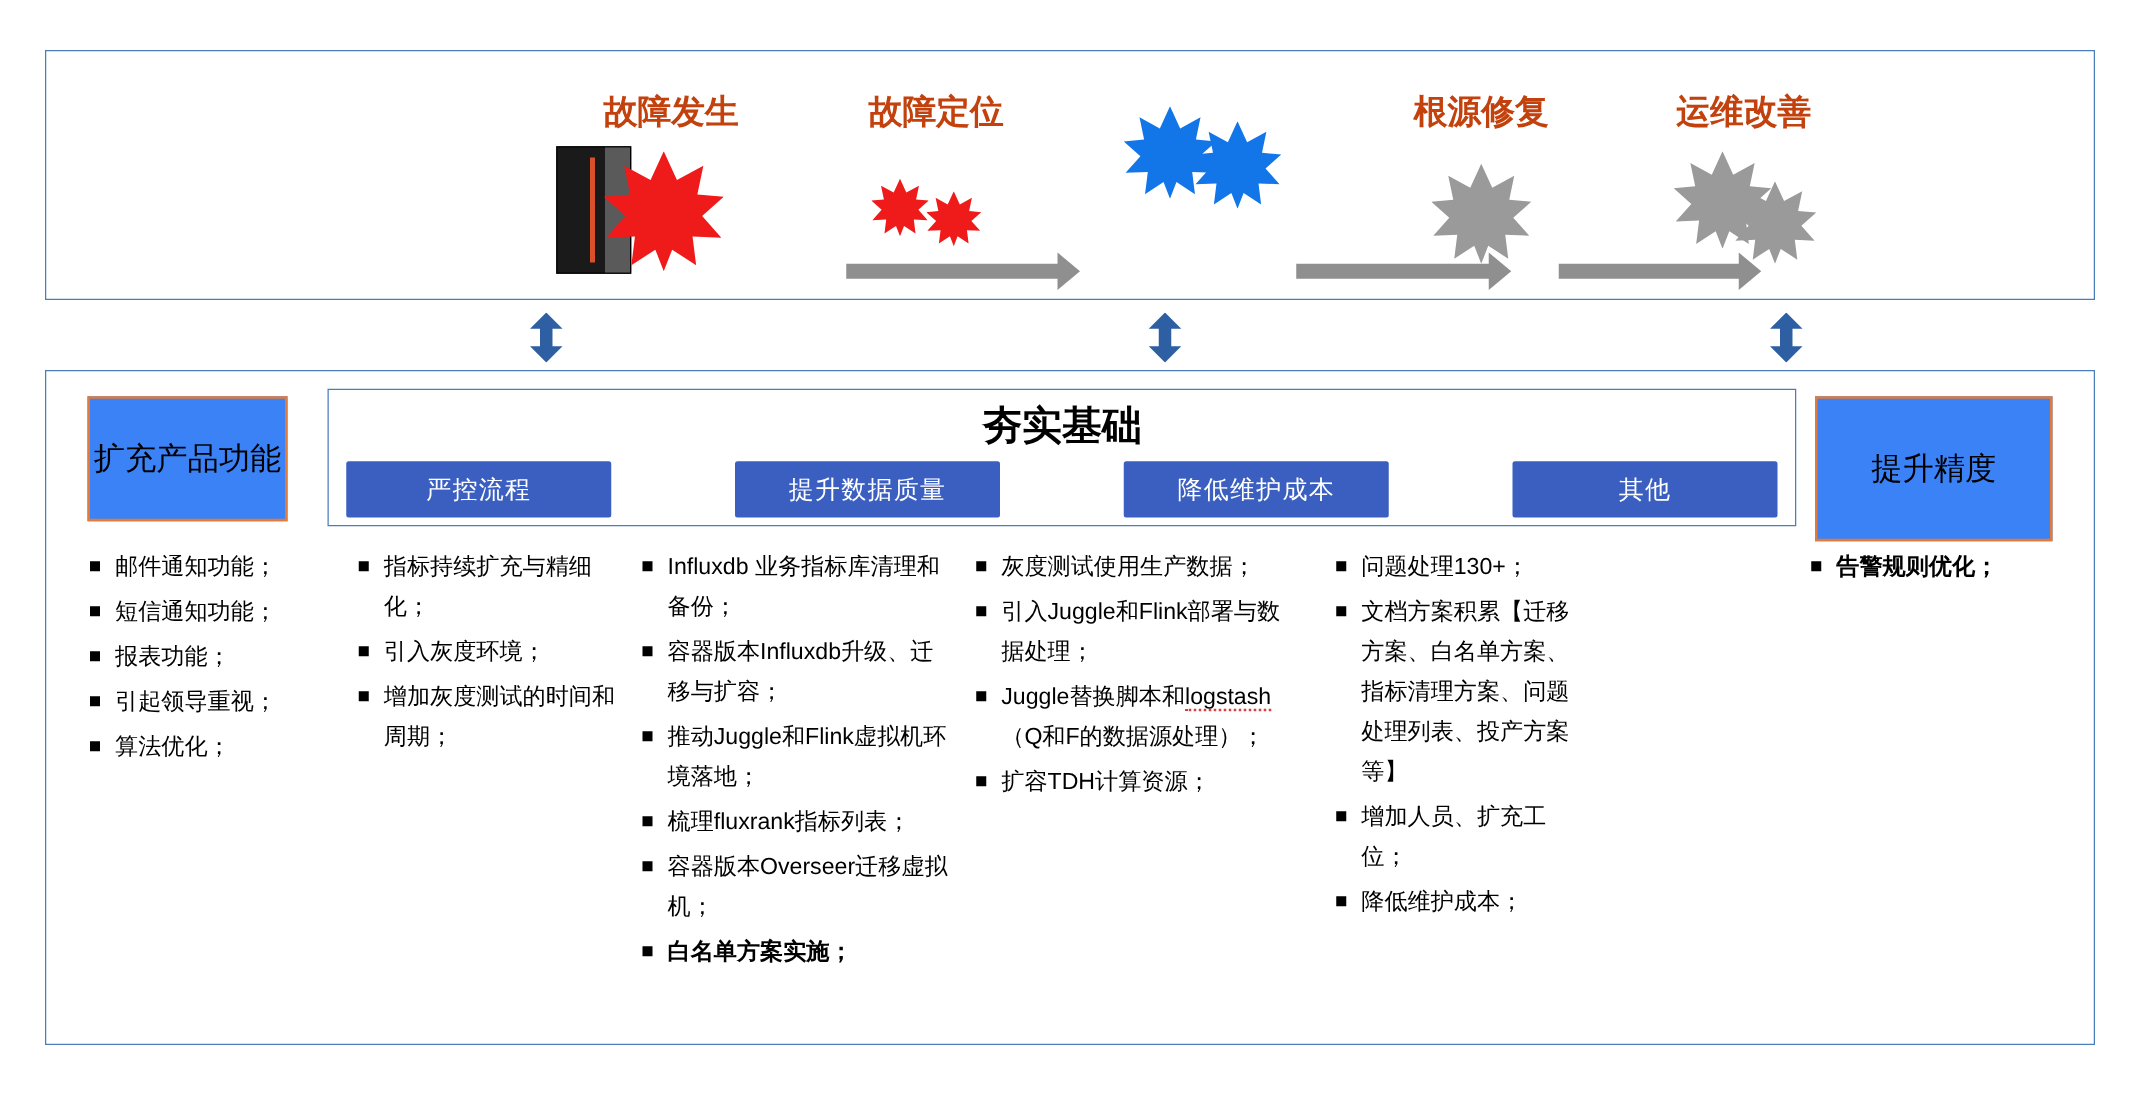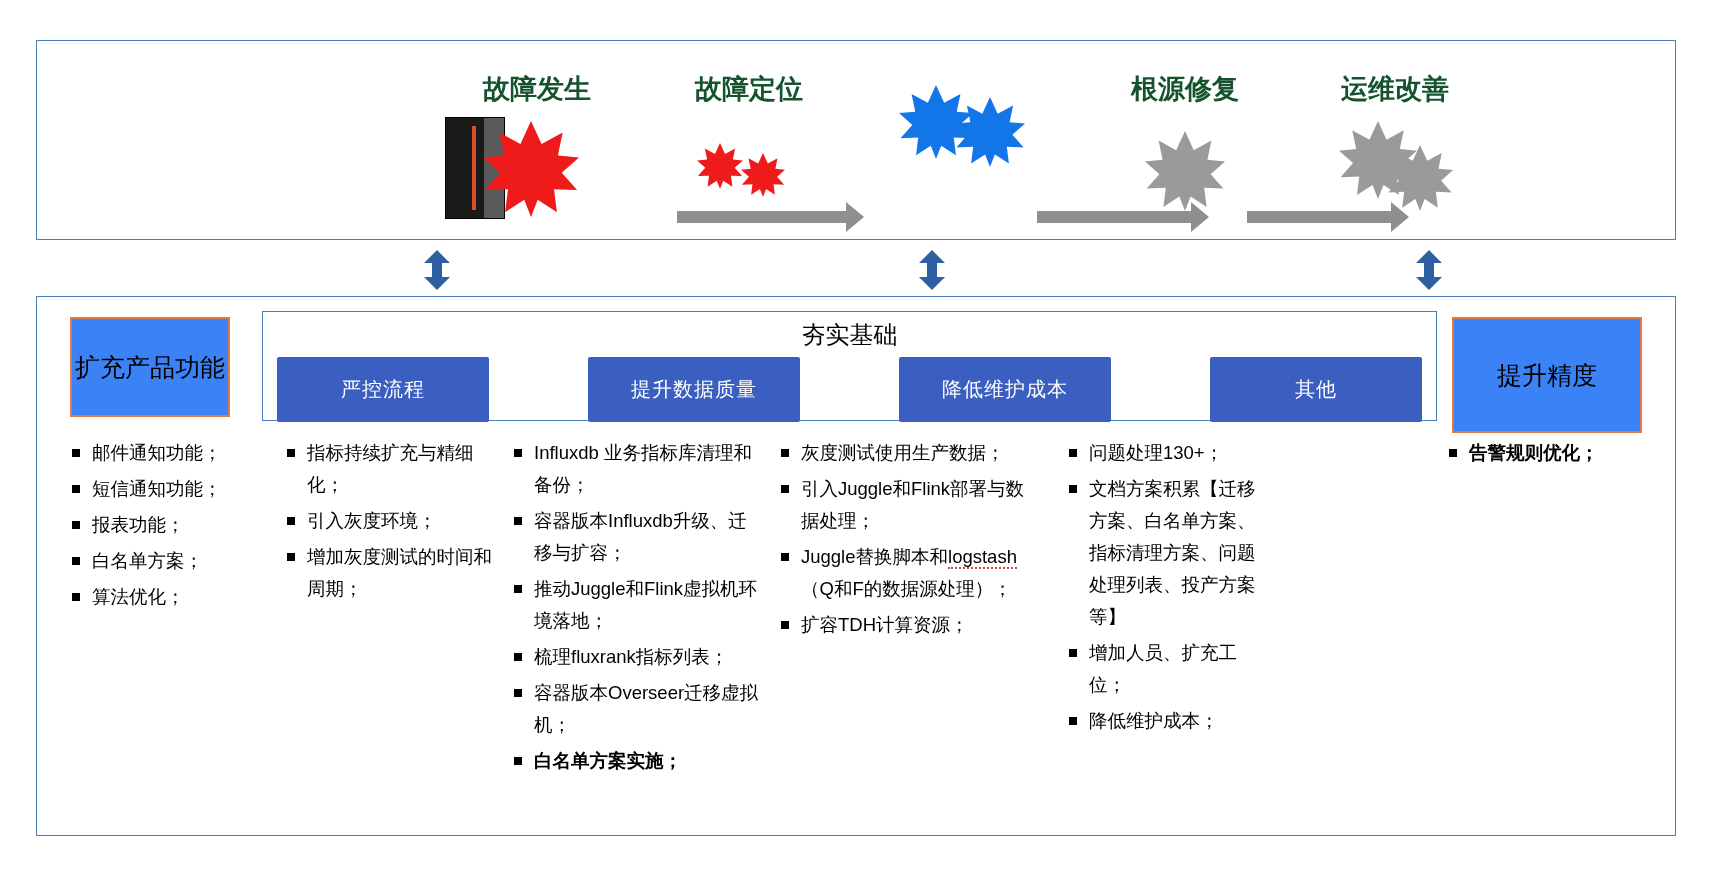--- a/index.html
+++ b/index.html
@@ -29,21 +29,21 @@
   }
   .stage {
     position: absolute;
     top: 30px;
     text-align: center;
     width: 200px;
   }
   .stage-label {
     font-size: 27px;
     font-weight: bold;
-    color: #14532d;
+    color: #c2410c;
     white-space: nowrap;
   }
   .stage-art {
     margin-top: 8px;
     height: 105px;
     position: relative;
   }
 
   
   .burst {
@@ -149,35 +149,35 @@
     left: 225px;
     top: 14px;
     width: 1175px;
     height: 110px;
     border: 1px solid #4a7ebb;
     box-sizing: border-box;
     background: #fff;
   }
   .center-title {
     text-align: center;
-    font-size: 24px;
-    font-weight: normal;
+    font-size: 32px;
+    font-weight: bold;
     margin-top: 7px;
   }
   .pill-row {
     display: flex;
     justify-content: space-between;
     padding: 6px 14px 0 14px;
   }
   .pill {
     background: #3b5fc0;
     color: #fff;
     font-size: 20px;
     text-align: center;
-    padding: 19px 0;
+    padding: 9px 0;
     width: 212px;
     border-radius: 2px;
     letter-spacing: 1px;
   }
 
   
   .col {
     position: absolute;
     top: 140px;
     font-size: 18.5px;
@@ -287,21 +287,21 @@
       <div class="pill">降低维护成本</div>
       <div class="pill">其他</div>
     </div>
   </div>
 
   <div class="col" id="col-0">
     <ul>
       <li>邮件通知功能；</li>
       <li>短信通知功能；</li>
       <li>报表功能；</li>
-      <li>白名单方案；</li>
+      <li>引起领导重视；</li>
       <li>算法优化；</li>
     </ul>
   </div>
 
   <div class="col" id="col-1">
     <ul>
       <li>指标持续扩充与精细化；</li>
       <li>引入灰度环境；</li>
       <li>增加灰度测试的时间和周期；</li>
     </ul>

